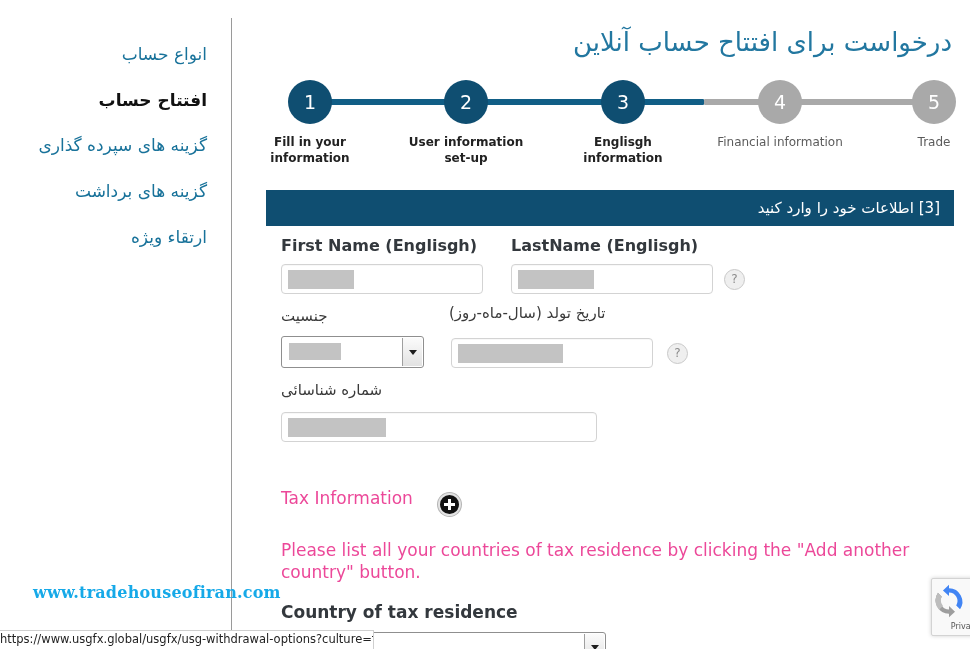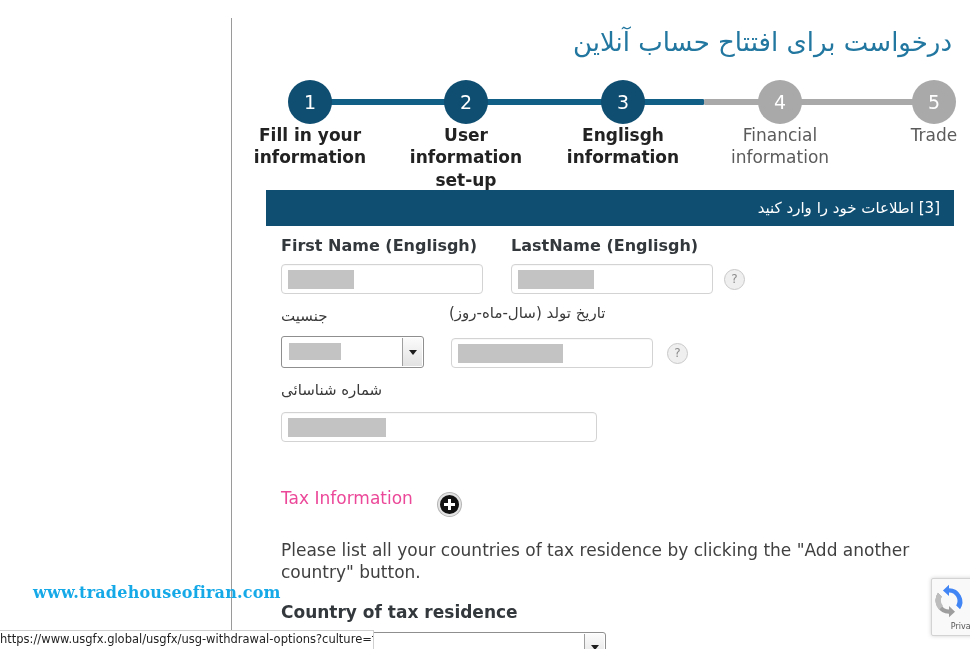--- a/index.html
+++ b/index.html
@@ -126,21 +126,22 @@
     font-size: 19px;
     line-height: 44px;
     text-align: center;
     position: relative;
     z-index: 3;
     cursor: pointer;
   }
   .step-circle.active   { background: #0f4e71; }
   .step-circle.inactive { background: #a9a9a9; }
   .step-label {
-    font-size: 17px;
+    margin-top: 11px;
+    font-size: 12px;
     line-height: 1.32;
     color: #3d3d3d;
   }
   .step-label.active   { font-weight: bold; color: #222222; }
   .step-label.inactive { font-weight: normal; color: #5b5b5b; }
 
   
   #section-bar {
     position: absolute;
     left: 35px;
@@ -273,21 +274,21 @@
   }
   .plus-icon::before { left: 4px; right: 4px; top: 8px; height: 3px; }
   .plus-icon::after  { top: 4px; bottom: 4px; left: 8px; width: 3px; }
   #add-country-label {
     color: #2d7aa5;
     font-weight: bold;
     font-size: 17px;
   }
   #tax-instruction {
     font-size: 17px;
-    color: #404040;
+    color: #ec4899;
     line-height: 1.3;
     width: 640px;
   }
   #country-label {
     font-size: 17px;
     font-weight: bold;
     color: #33383d;
     white-space: nowrap;
   }
 
@@ -338,20 +339,27 @@
     overflow: hidden;
     z-index: 40;
     font-family: "DejaVu Sans", "Liberation Sans", sans-serif;
   }
 </style>
 </head>
 <body>
 
 <div id="page">
 
+  <div id="sidebar">
+    <div class="nav-item" style="top:44px;">انواع حساب</div>
+    <div class="nav-item active" style="top:90px;">افتتاح حساب</div>
+    <div class="nav-item" style="top:135px;">گزینه های سپرده گذاری</div>
+    <div class="nav-item" style="top:181px;">گزینه های برداشت</div>
+    <div class="nav-item" style="top:227px;">ارتقاء ویژه</div>
+  </div>
   <div id="sidebar-divider"></div>
 
   <div id="watermark">www.tradehouseofiran.com</div>
 
   <div id="main">
 
     <div id="page-title">درخواست برای افتتاح حساب آنلاین</div>
 
     <div id="stepper">
       <div class="step-line done" style="left:79px; width:319px;"></div>

